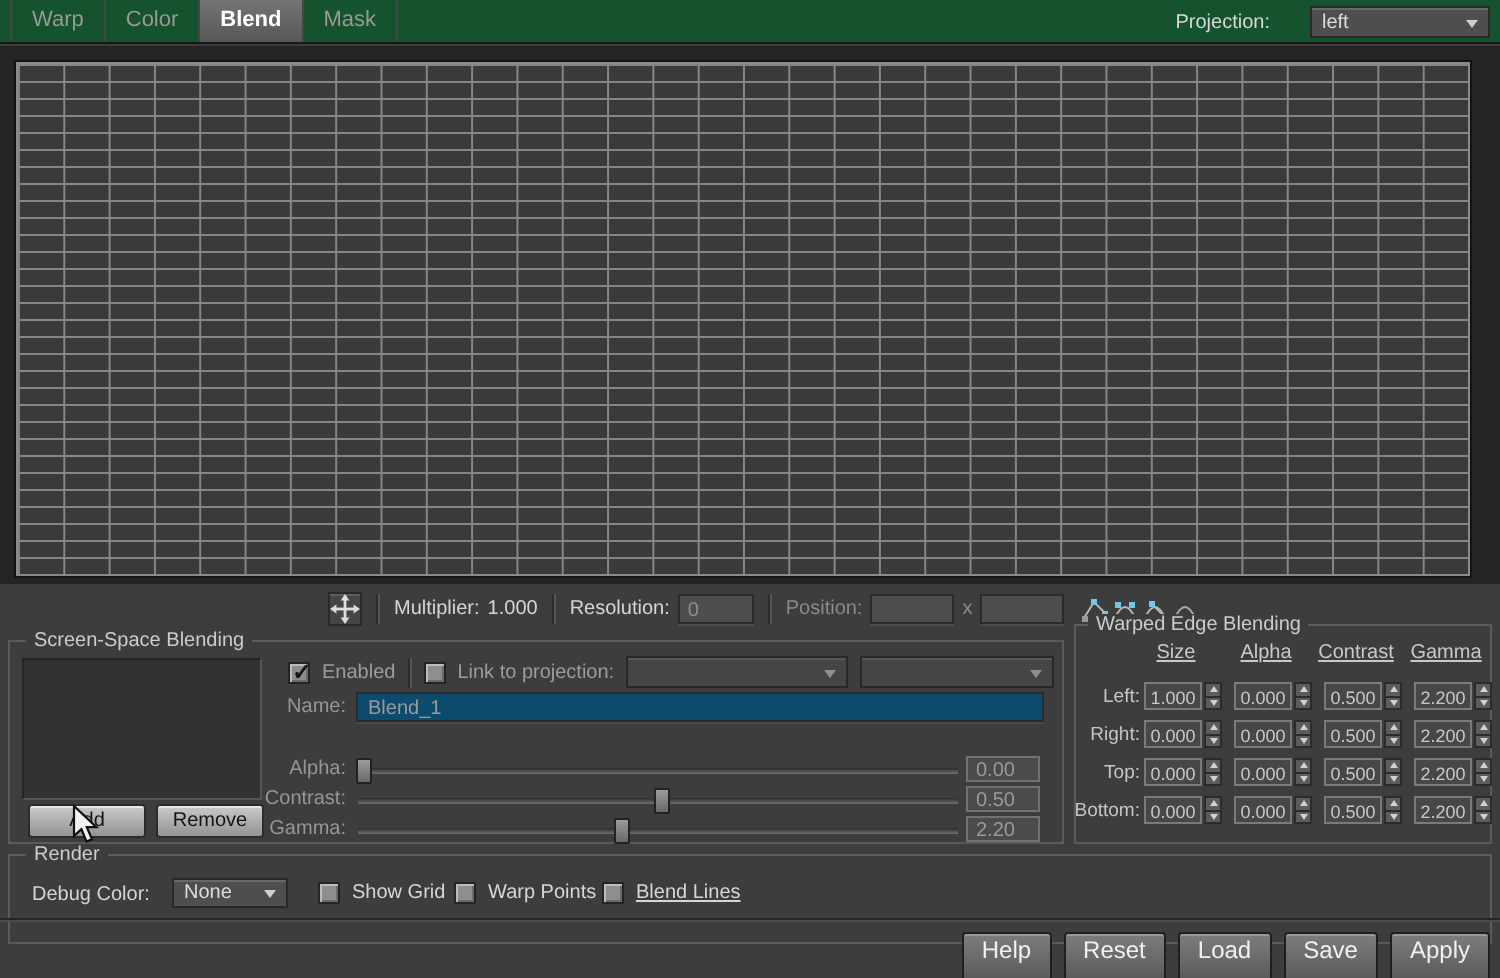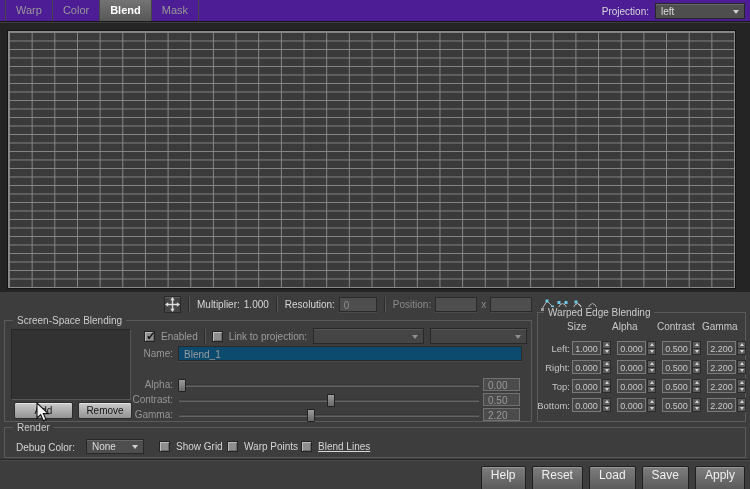--- a/index.html
+++ b/index.html
@@ -4,26 +4,26 @@
 <style>
   * { margin:0; padding:0; box-sizing:border-box; }
   html,body { background:#222; }
   .app {
     position:relative; width:750px; height:489px; overflow:hidden;
     background:#3d3d3d; font-family:"Liberation Sans", sans-serif;
     font-size:10px; color:#d6d6d6; cursor:default;
   }
   
   .tabbar { position:absolute; left:0; top:0; width:750px; height:22px;
-    background:#4c1d95; border-bottom:1px solid #191919; display:flex; align-items:stretch; padding-left:5px; }
+    background:#14532d; border-bottom:1px solid #191919; display:flex; align-items:stretch; padding-left:5px; }
   .tab { padding:0 10px; line-height:21px; color:#989898; font-size:11px;
     border-right:1px solid #454545; }
   .tab:first-child { border-left:1px solid #454545; }
   .tab.active { background:linear-gradient(#747474,#575757); color:#ffffff; font-weight:bold; }
-  .proj { position:absolute; right:5px; top:3px; display:flex; align-items:center; gap:6px; }
+  .proj { position:absolute; right:5px; top:3px; display:flex; align-items:center; gap:20px; }
   .proj-label { color:#d8d8d8; }
   .dropdown { position:relative; height:16px; background:#4e4e4e; border:1px solid #282828;
     box-shadow:inset 0 1px 0 #686868; color:#dcdcdc; padding:2px 16px 0 5px; }
   .dropdown.disabled { background:#454545; color:#8a8a8a; box-shadow:inset 0 1px 0 #565656; }
   .dd-arrow { position:absolute; right:5px; top:6px; width:0; height:0;
     border-left:3.5px solid transparent; border-right:3.5px solid transparent; border-top:4px solid #cfcfcf; }
   .dropdown.disabled .dd-arrow { border-top-color:#8f8f8f; }
   
   .viewport { position:absolute; left:0; top:23px; width:750px; height:269px; background:#242424; }
   .grid { position:absolute; left:8px; top:8px; width:727px; height:257px;
@@ -62,21 +62,21 @@
   .slider-row { position:absolute; left:0; height:14px; width:100%; }
   .slider-label { position:absolute; left:50px; width:118px; top:1px; text-align:right; color:#969696; }
   .slider-label.hl { color:#ececec; font-weight:bold; }
   .slider-track { position:absolute; left:174px; top:6px; width:300px; height:3px;
     background:linear-gradient(#2b2b2b,#6f6f6f); }
   .slider-handle { position:absolute; top:-5px; width:8px; height:13px;
     background:linear-gradient(#9c9c9c,#686868); border:1px solid #222222; border-radius:1px; }
   .slider-value { position:absolute; left:478px; top:0; width:37px; height:13px; background:#4b4b4b;
     border:1px solid #717171; color:#9a9a9a; padding:1px 0 0 4px; }
   
-  .web-header { position:absolute; top:8px; width:42px; color:#c9c9c9; }
+  .web-header { position:absolute; top:8px; width:42px; text-align:center; color:#c9c9c9;text-decoration:underline; }
   .web-rowlabel { position:absolute; left:-2px; width:34px; text-align:right; color:#c4c4c4; font-size:9.5px; }
   .spinfield { position:absolute; display:flex; height:14px; }
   .spinfield .num { width:29px; height:14px; background:#474747; border:1px solid #7a7a7a;
     color:#c8c8c8; font-size:9px; text-align:center; padding-top:2px; }
   .spinner { width:9px; height:14px; display:flex; flex-direction:column; margin-left:1px; }
   .spin-btn { flex:1; background:#5c5c5c; border:1px solid #2b2b2b; display:flex; align-items:center; justify-content:center; }
   .spin-btn + .spin-btn { border-top:none; }
   .tri-up { width:0; height:0; border-left:2.5px solid transparent; border-right:2.5px solid transparent; border-bottom:3.5px solid #d2d2d2; }
   .tri-dn { width:0; height:0; border-left:2.5px solid transparent; border-right:2.5px solid transparent; border-top:3.5px solid #d2d2d2; }
   
@@ -397,21 +397,21 @@
           <div class="spin-btn">
             <span class="tri-up"></span>
           </div>
           <div class="spin-btn">
             <span class="tri-dn"></span>
           </div>
         </div>
     </div>
   </div>
 
-  <div class="group" style="left:4px;top:427px;width:742px;height:31px;">
+  <div class="group" style="left:4px;top:427px;width:742px;height:45px;">
     <span class="group-title">Render</span>
     <span class="render-label">Debug Color:</span>
     <div class="dropdown" style="position:absolute;left:81px;top:11px;width:58px;height:15px;padding-top:1px;">
       <span>None</span>
       <span class="dd-arrow" style="top:5px;"></span>
     </div>
     <div class="render-cb" style="left:154px;">
       <span class="checkbox"></span>
       <span class="lbl">Show Grid</span>
     </div>

